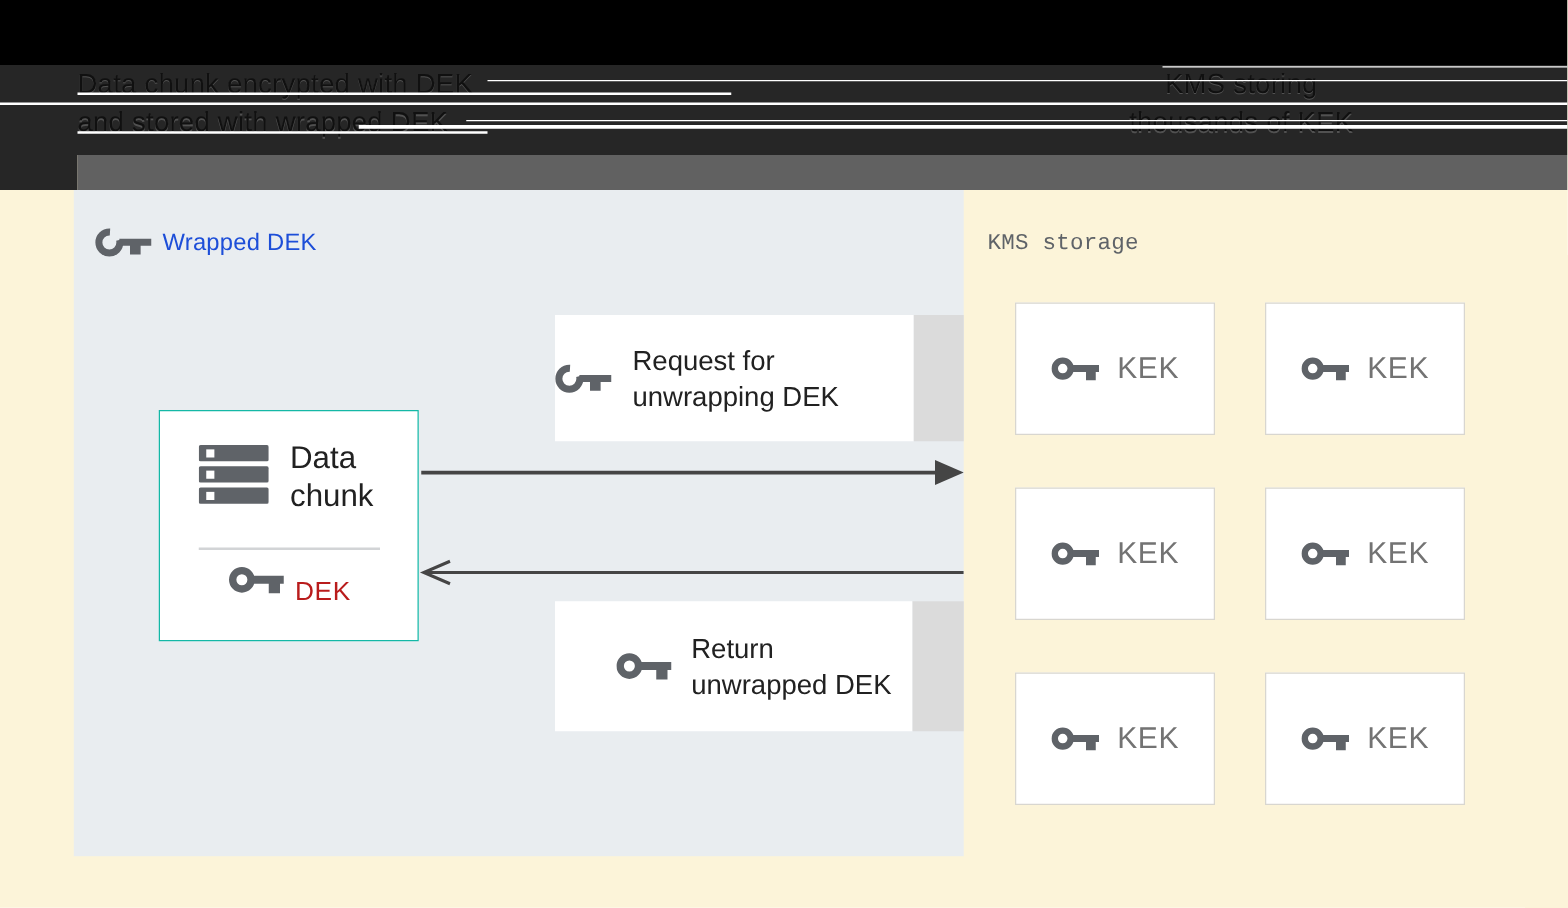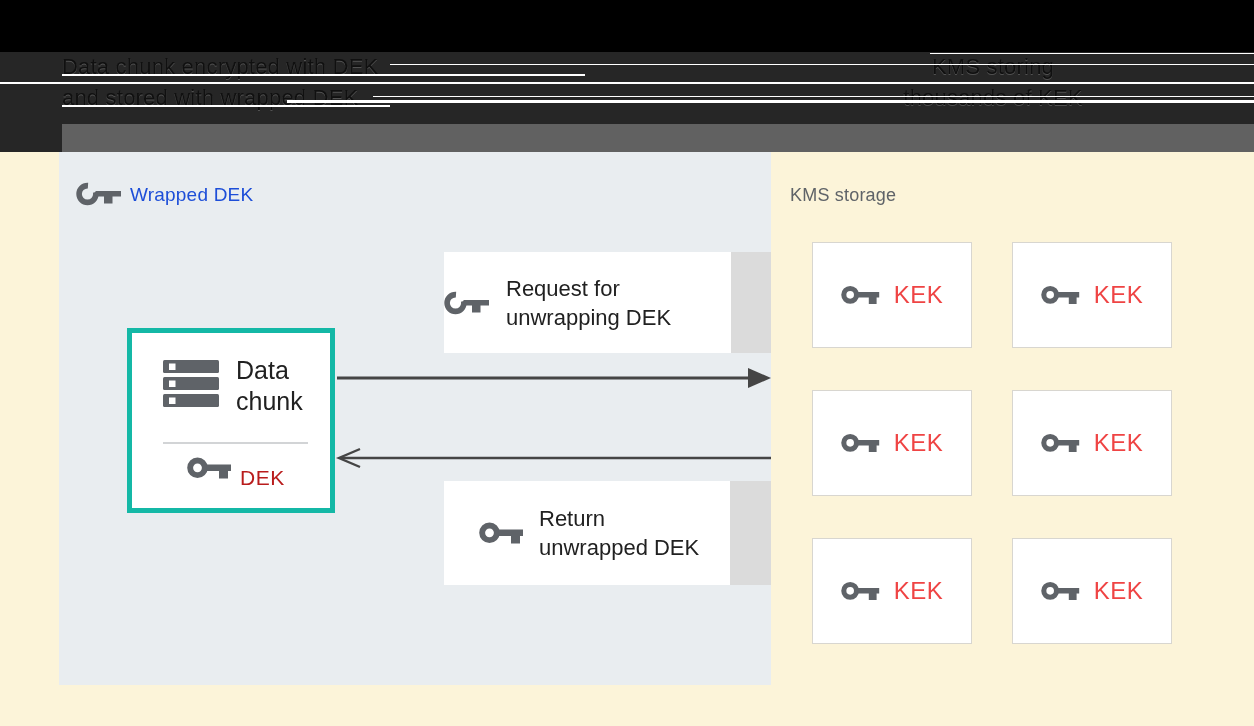--- a/index.html
+++ b/index.html
@@ -34,57 +34,57 @@
 
   .glitch{background:#ffffff;}
 
   
   .wrapped-panel{left:59px;top:152px;width:712px;height:533px;background:#e9edf0;}
 
   .zone-label{
     font-size:19px;color:#1d4ed8;letter-spacing:.2px;white-space:nowrap;
   }
   .kms-label{
-    left:790px;top:185px;font-size:18px;color:#5f6368;letter-spacing:.2px;white-space:nowrap;
+    left:790px;top:185px;font-size:18px;color:#5f6368;letter-spacing:.2px;white-space:nowrap;font-family:Liberation Mono, monospace;
   }
 
   
   .data-chunk-box{
     left:127px;top:328px;width:208px;height:185px;
-    background:#ffffff;border:5px solid #14b8a6;box-sizing:border-box;padding-left:32px;
+    background:#ffffff;border:1px solid #14b8a6;box-sizing:border-box;padding-left:32px;
   }
   .dc-title{
     left:104px;top:22px;width:82px;
     font-size:25px;line-height:31px;color:#212121;
   }
   .dc-divider{left:31px;top:109px;width:145px;height:2px;background:#d2d4d6;}
   .dc-key-label{left:108px;top:133px;font-size:21px;color:#b91c1c;letter-spacing:.5px;}
 
   
   .msg-box{
     background:#ffffff;
     display:flex;align-items:center;gap:14px;
     box-sizing:border-box;
   }
   .request-box{left:444px;top:252px;width:287px;height:101px;}
-  .return-box{left:444px;top:481px;width:286px;height:104px;padding-left:35px;}
+  .return-box{left:444px;top:481px;width:286px;height:104px;padding-left:49px;}
   .msg-text{font-size:22px;line-height:29px;color:#212121;}
   .request-text{width:180px;}
   .return-text{width:168px;}
   .tail{background:#dbdbdb;}
   .request-tail{left:731px;top:252px;width:40px;height:101px;}
   .return-tail{left:730px;top:481px;width:41px;height:104px;}
 
   
   .kek-box{
     width:160px;height:106px;
     background:#ffffff;border:1px solid #d8d6d0;box-sizing:border-box;
     display:flex;align-items:center;justify-content:center;gap:13px;
   }
-  .kek-label{font-size:24px;color:#ef4444;letter-spacing:.5px;}
+  .kek-label{font-size:24px;color:#737373;letter-spacing:.5px;}
 
   .icon{display:block;}
 </style>
 </head>
 <body>
 
 <svg width="0" height="0" style="position:absolute" aria-hidden="true">
   <defs>
 
     <g id="key-solid">

